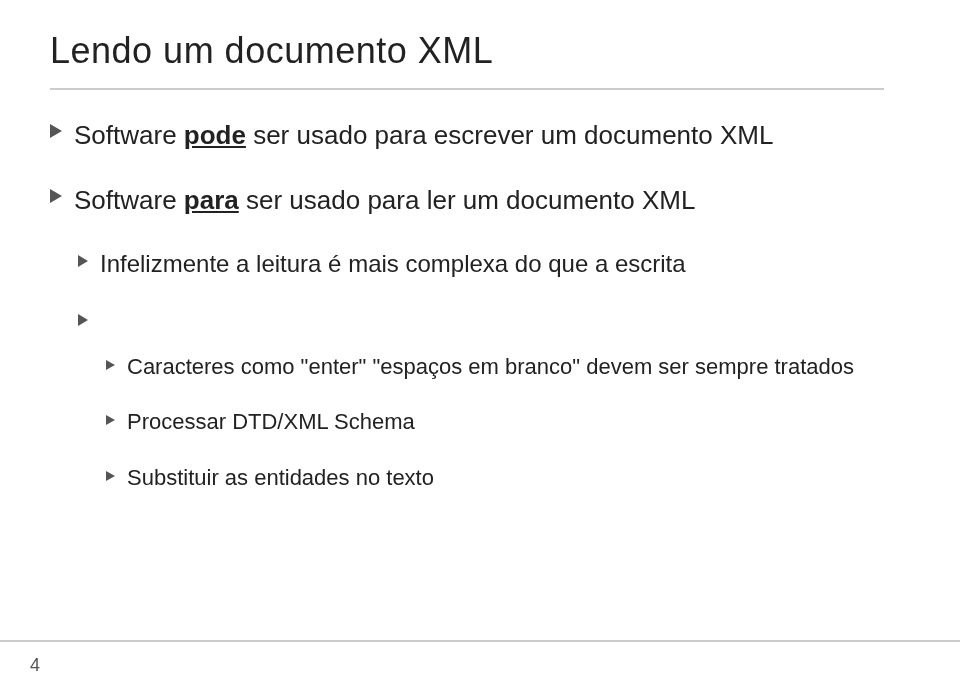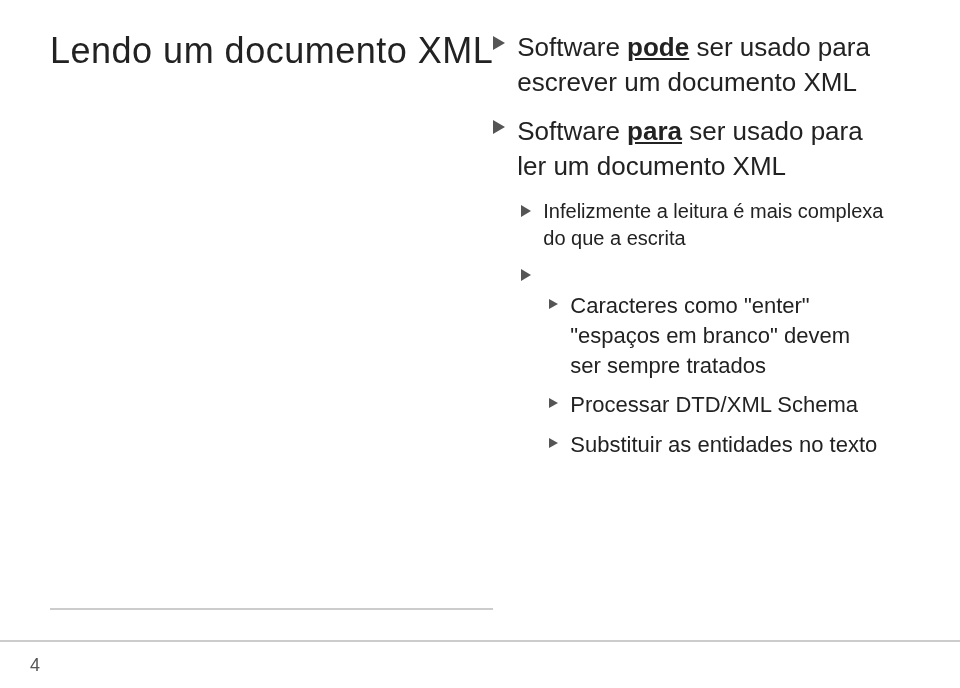--- a/index.html
+++ b/index.html
@@ -16,38 +16,39 @@
       color: #222222;
       overflow: hidden;
       position: relative;
     }
 
     .slide-container {
       width: 960px;
       height: 688px;
       padding: 30px 76px 50px 50px;
       display: flex;
+      flex-direction: column;
       position: relative;
     }
 
     .slide-title {
       font-size: 36px;
       font-weight: 300;
       color: #222222;
       border-bottom: 2px solid #cccccc;
       padding-bottom: 16px;
       margin-bottom: 28px;
       letter-spacing: 0.5px;
     }
 
     .content-area {
       flex: 1;
       display: flex;
       flex-direction: column;
-      gap: 0px;
+      gap: 16px;
     }
 
     .bullet-item {
       display: flex;
       align-items: flex-start;
       margin-bottom: 14px;
     }
 
     .sub-bullet-item {
       display: flex;
@@ -64,21 +65,21 @@
     }
 
     .bullet-text {
       font-size: 26px;
       font-weight: 400;
       line-height: 1.35;
       color: #222222;
     }
 
     .sub-bullet-text {
-      font-size: 20px;
+      font-size: 24px;
       font-weight: 400;
       line-height: 1.35;
       color: #222222;
     }
 
     .sub-sub-bullet-text {
       font-size: 22px;
       font-weight: 400;
       line-height: 1.35;
       color: #222222;

